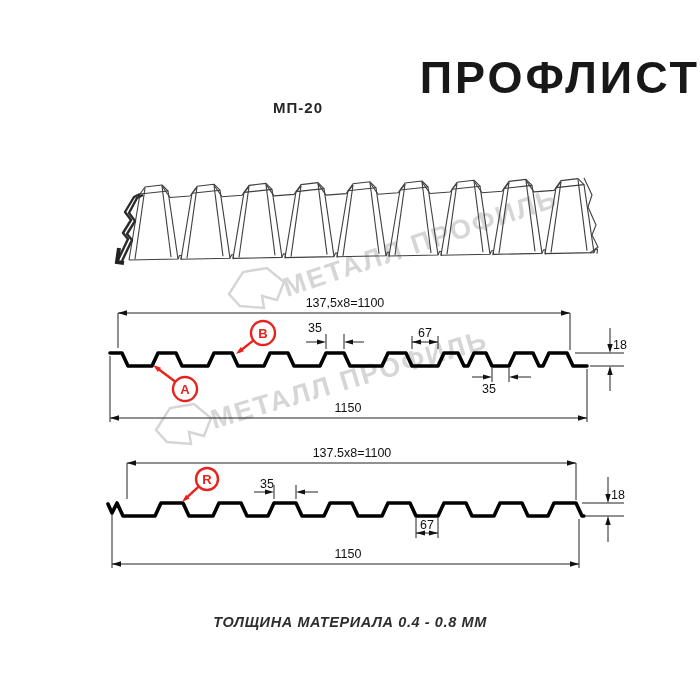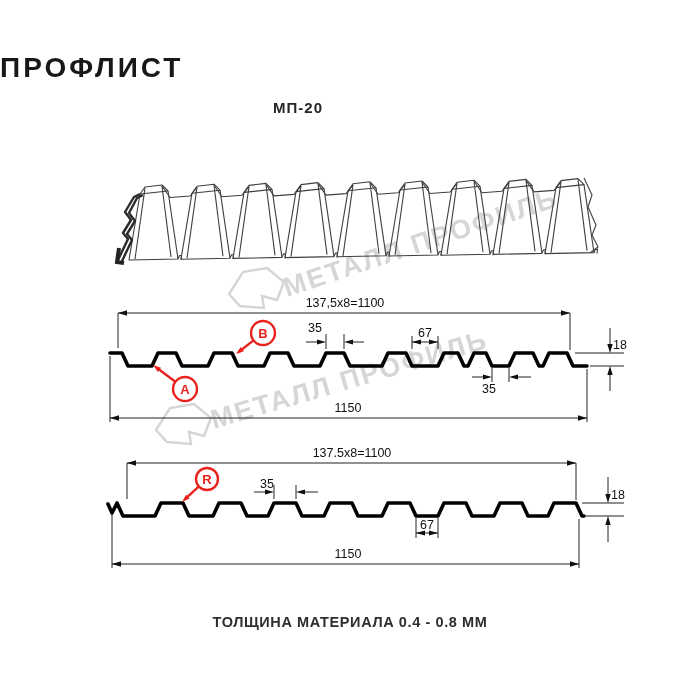--- a/index.html
+++ b/index.html
@@ -1,24 +1,24 @@
 <!DOCTYPE html>
 <html><head>
 <meta charset="utf-8">
 <style>
   html,body{margin:0;padding:0;background:#fff;}
   #stage{position:relative;width:700px;height:700px;background:#ffffff;overflow:hidden;
          font-family:"Liberation Sans", sans-serif;}
   .abs{position:absolute;}
-  #title{top:52px;left:0;width:700px;text-align:left;font-weight:700;font-size:28px;
+  #title{top:52px;left:0;width:700px;text-align:right;font-weight:700;font-size:45px;
          letter-spacing:3px;color:#181818;}
   #subtitle{top:99px;left:0;width:596px;text-align:center;font-weight:700;font-size:15px;
             letter-spacing:1px;color:#262626;}
   #footer{top:614px;left:0;width:700px;text-align:center;font-weight:700;font-size:14.5px;
-          letter-spacing:0.6px;color:#2e2e2e;}
+          letter-spacing:0.6px;color:#2e2e2e;font-style:italic;}
   svg{display:block;}
   .dimtxt{font-family:"Liberation Sans",sans-serif;font-size:12.5px;fill:#111;}
   .caltxt{font-family:"Liberation Sans",sans-serif;font-size:13px;font-weight:700;fill:#e8231d;}
   .thin{stroke:#222;stroke-width:1;fill:none;}
   .prof{stroke:#000;stroke-width:3.6;fill:none;stroke-linejoin:round;stroke-linecap:round;}
   .red{stroke:#e8231d;stroke-width:2.4;fill:none;}
   .redfill{fill:#e8231d;stroke:none;}
   .blkfill{fill:#111;stroke:none;}
   .sketch{stroke:#3f3f3f;stroke-width:1.1;fill:none;stroke-linejoin:round;}
   .sketchdark{stroke:#2b2b2b;stroke-width:2.4;fill:none;stroke-linejoin:round;}

